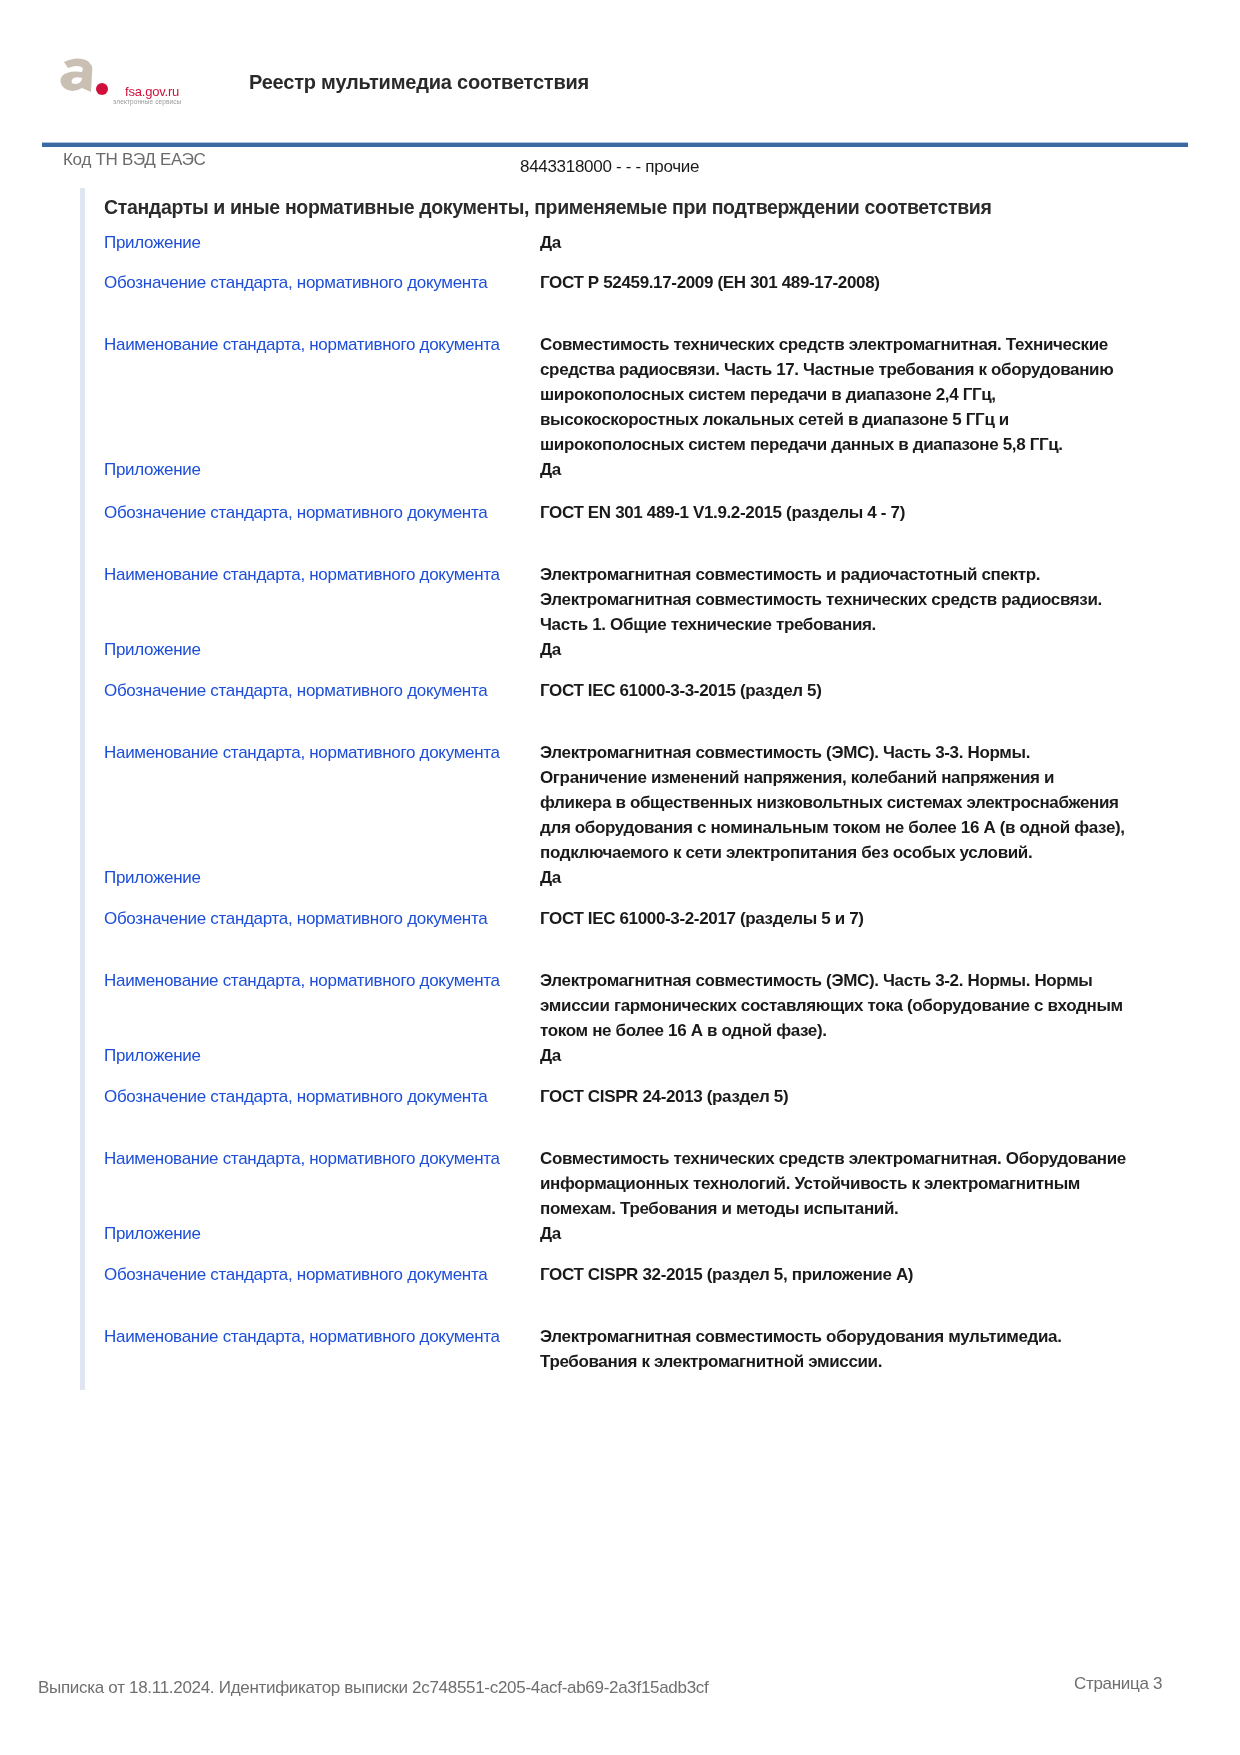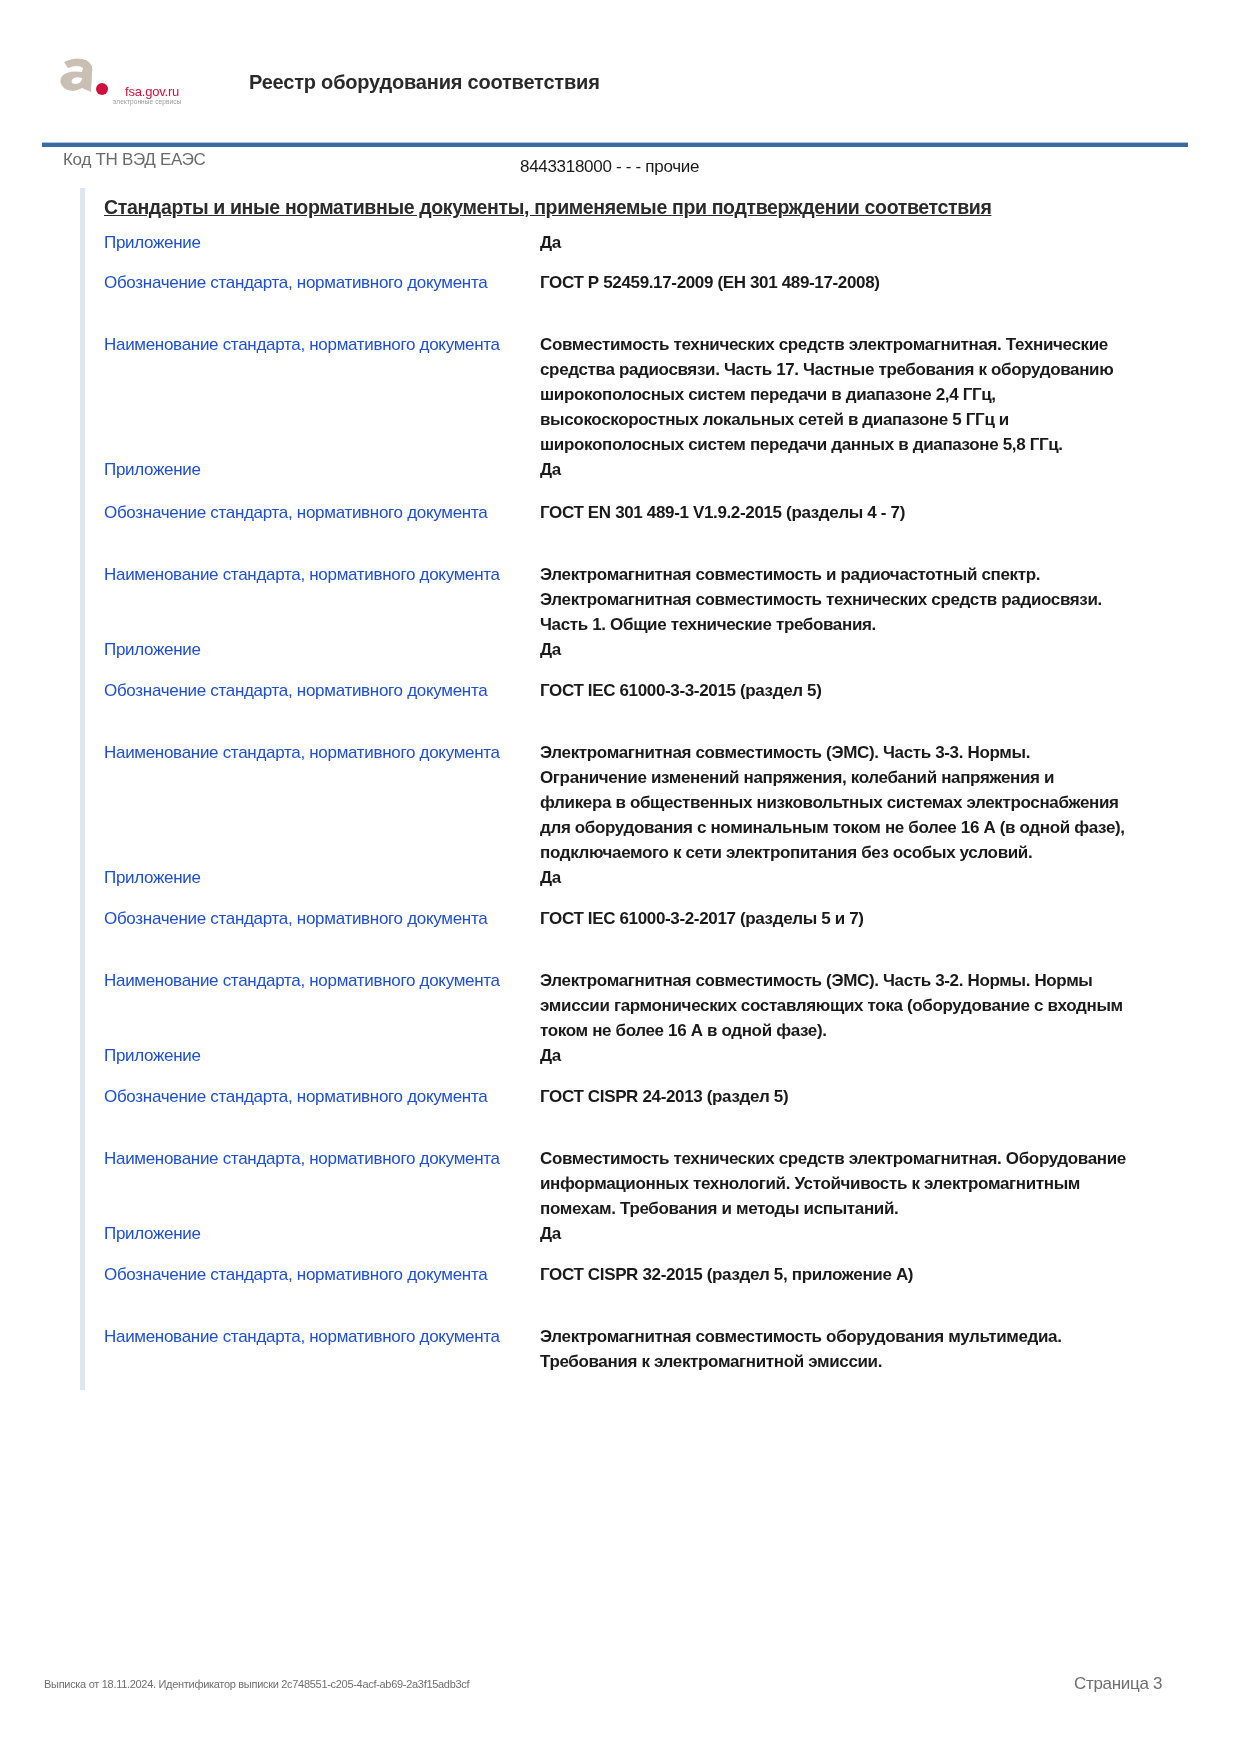--- a/index.html
+++ b/index.html
@@ -10,39 +10,39 @@
     }
     .logo { position: absolute; left: 58px; top: 56px; width: 150px; height: 56px; }
     .logo svg { position: absolute; left: 0; top: 0; }
     .logo-domain { position: absolute; left: 67px; top: 28px; font-size: 13px; color: #d0103a; letter-spacing: -0.2px; }
     .logo-sub { position: absolute; left: 55px; top: 42px; font-size: 6.5px; color: #9a9a9a; letter-spacing: 0.1px; }
     .header-title { position: absolute; left: 249px; top: 71px; font-size: 20px; font-weight: bold; color: #2a2a2a; letter-spacing: -0.2px; }
     .rule { position: absolute; left: 42px; top: 142px; width: 1146px; height: 4px; background: #3a6aa2; border-top: 1px solid #a9c3e3; }
     .tnved-label { position: absolute; left: 63px; top: 150px; font-size: 17px; color: #6b6b6b; letter-spacing: -0.3px; }
     .tnved-value { position: absolute; left: 520px; top: 157px; font-size: 17px; color: #1a1a1a; letter-spacing: -0.3px; }
     .section-bar { position: absolute; left: 80px; top: 188px; width: 5px; height: 1202px; background: #dfe6ef; }
-    .section-title { position: absolute; left: 104px; top: 196px; font-size: 19.5px; font-weight: bold; color: #2b2b2b; letter-spacing: -0.35px; text-decoration: underline; }
+    .section-title { position: absolute; left: 104px; top: 196px; font-size: 19.5px; font-weight: bold; color: #2b2b2b; letter-spacing: -0.35px; }
     .row { position: absolute; left: 104px; width: 1090px; }
     .label { position: absolute; left: 0; top: 0; width: 400px; font-size: 17px; line-height: 25px; color: #1d4ed8; letter-spacing: -0.3px; }
     .value { position: absolute; left: 436px; top: 0; width: 650px; font-size: 17px; line-height: 25px; color: #1a1a1a; letter-spacing: -0.35px; white-space: pre-line; font-weight: bold; }
-    .footer-left { position: absolute; left: 44px; top: 1678px; font-size: 11px; color: #6f6f6f; letter-spacing: -0.3px; }
+    .footer-left { position: absolute; left: 38px; top: 1678px; font-size: 17px; color: #6f6f6f; letter-spacing: -0.3px; }
     .footer-right { position: absolute; left: 1074px; top: 1674px; font-size: 17px; color: #6f6f6f; letter-spacing: -0.3px; }
   </style>
 </head>
 <body>
 
 <div class="logo">
   <svg width="56" height="40" viewBox="0 0 56 40">
     <path d="M6 6 Q18 0 28 4 Q36 8 34 18 L33 36 L24 32 Q14 38 6 32 Q0 26 4 20 Q10 14 24 16 L25 12 Q20 8 10 12 Z M14 24 Q12 28 18 28 Q24 27 24 22 Q16 20 14 24 Z" fill="#c9bfb2"></path>
     <circle cx="44" cy="33" r="6" fill="#d0103a"></circle>
   </svg>
   <span class="logo-domain">fsa.gov.ru</span>
   <span class="logo-sub">электронные сервисы</span>
 </div>
-<div class="header-title">Реестр оборудования соответствия</div>
+<div class="header-title">Реестр мультимедиа соответствия</div>
 <div class="rule"></div>
 
 <div class="tnved-label">Код ТН ВЭД ЕАЭС</div>
 <div class="tnved-value">8443318000 - - - прочие</div>
 
 <div class="section-bar"></div>
 <div class="section-title">Стандарты и иные нормативные документы, применяемые при подтверждении соответствия</div>
 
 <div id="rows">
   <div class="row" style="top:230px">

